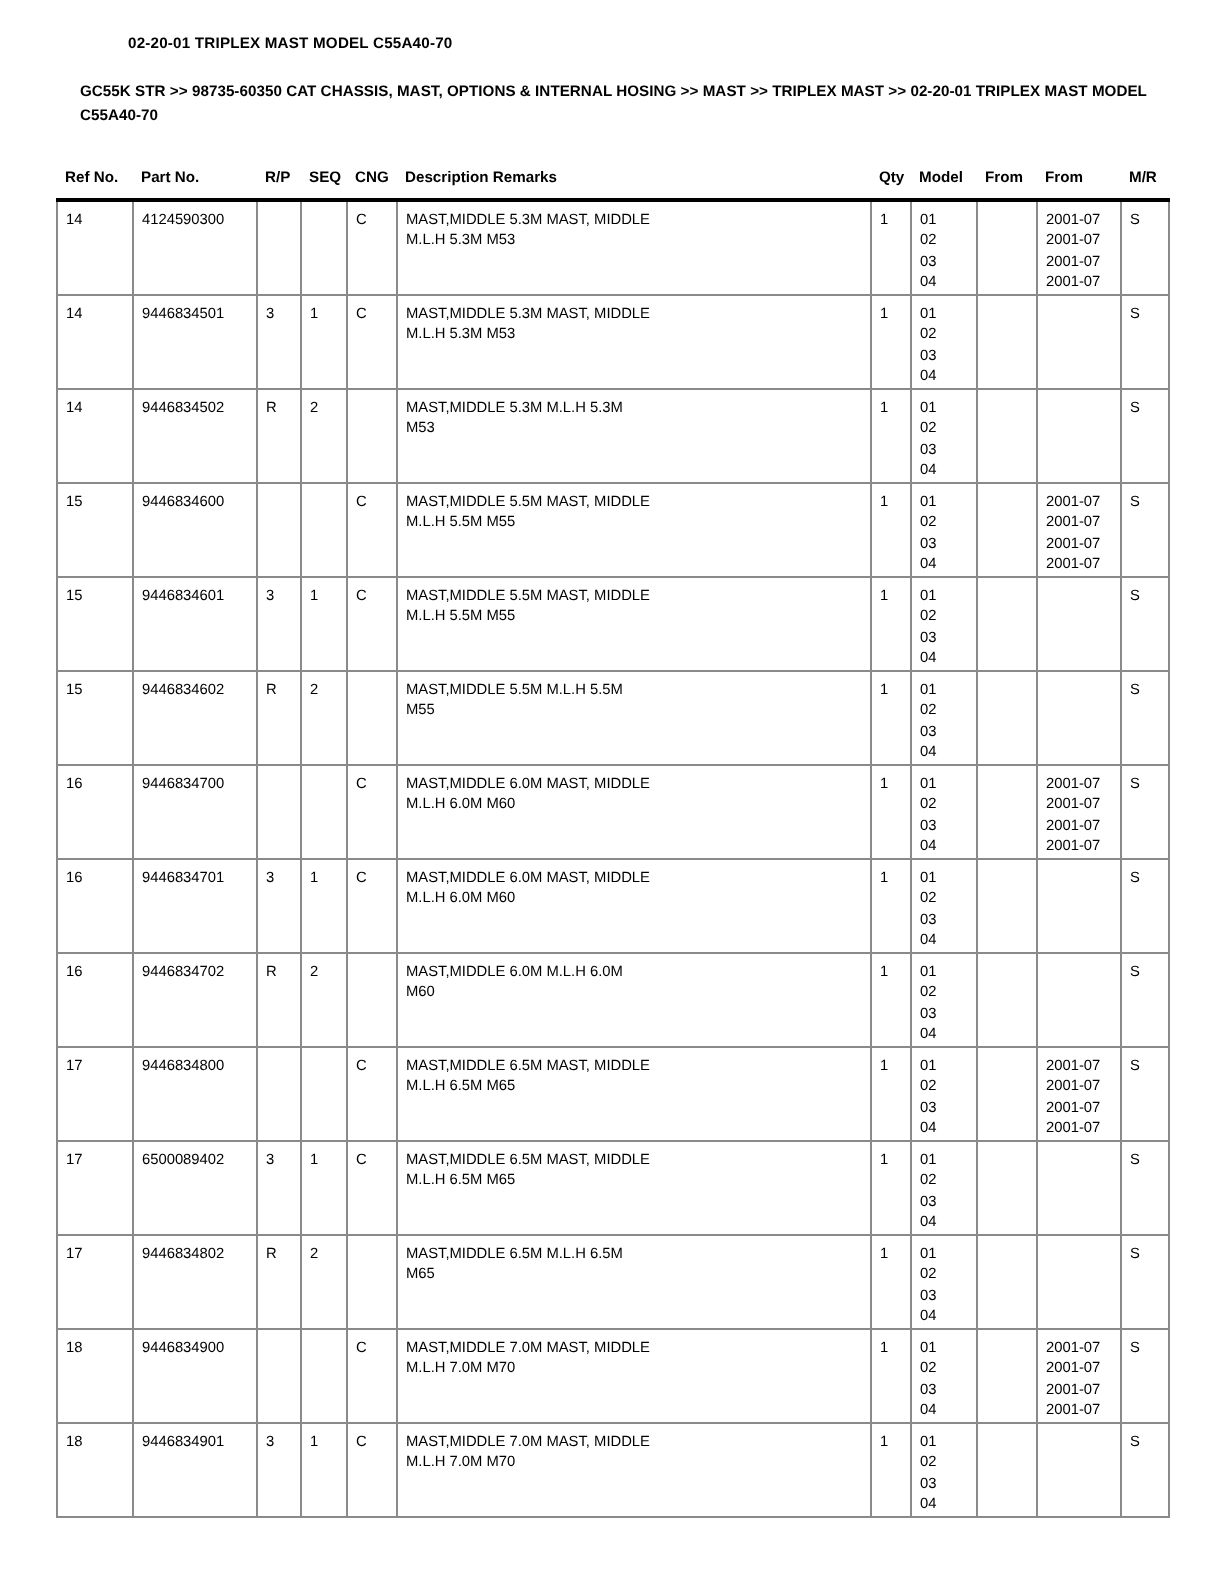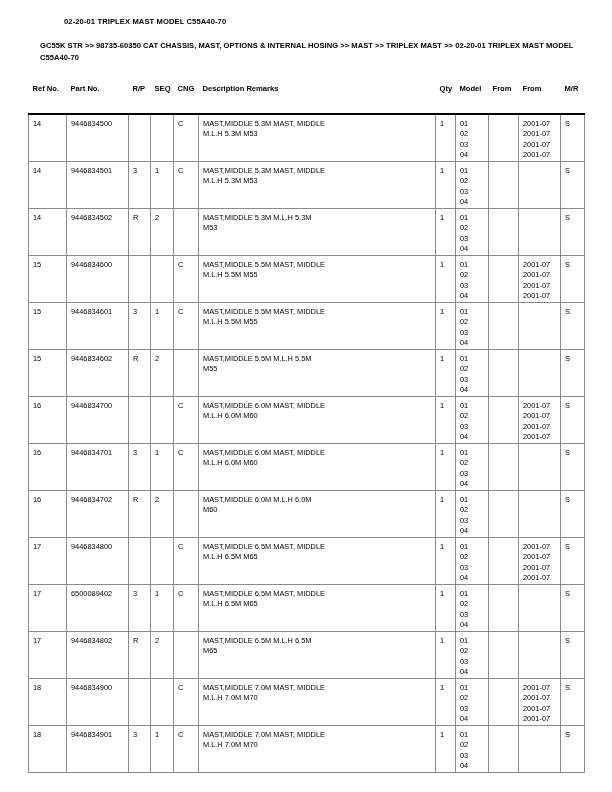--- a/index.html
+++ b/index.html
@@ -51,21 +51,21 @@
   table.parts {
     border-collapse: collapse;
     width: 556px;
     table-layout: fixed;
     font-size: 7.4px;
   }
   table.parts thead th {
     font-size: 7.6px;
     font-weight: bold;
     text-align: left;
-    padding: 0 0 20px 4px;
+    padding: 0 0 6px 4px;
     vertical-align: bottom;
     border: none;
     white-space: nowrap;
   }
   table.parts thead tr.headrow th {
     border-bottom: 2.2px solid #000;
   }
   table.parts tbody td {
     border-left: 0.7px solid #8a8a8a;
     border-right: 0.7px solid #8a8a8a;
@@ -130,21 +130,21 @@
           <th class="c-qty">Qty</th>
           <th class="c-model">Model</th>
           <th class="c-from">From</th>
           <th class="c-upto">From</th>
           <th class="c-mr">M/R</th>
         </tr>
       </thead>
       <tbody id="parts-body">
           <tr>
             <td class="c-ref">14</td>
-            <td class="c-part">9446834500</td>
+            <td class="c-part">4124590300</td>
             <td class="c-rp"></td>
             <td class="c-seq"></td>
             <td class="c-cng">C</td>
             <td class="c-desc desc">MAST,MIDDLE 5.3M MAST, MIDDLE
 M.L.H 5.3M M53</td>
             <td class="c-qty">1</td>
             <td class="c-model stack">01
 02
 03
 04</td>

